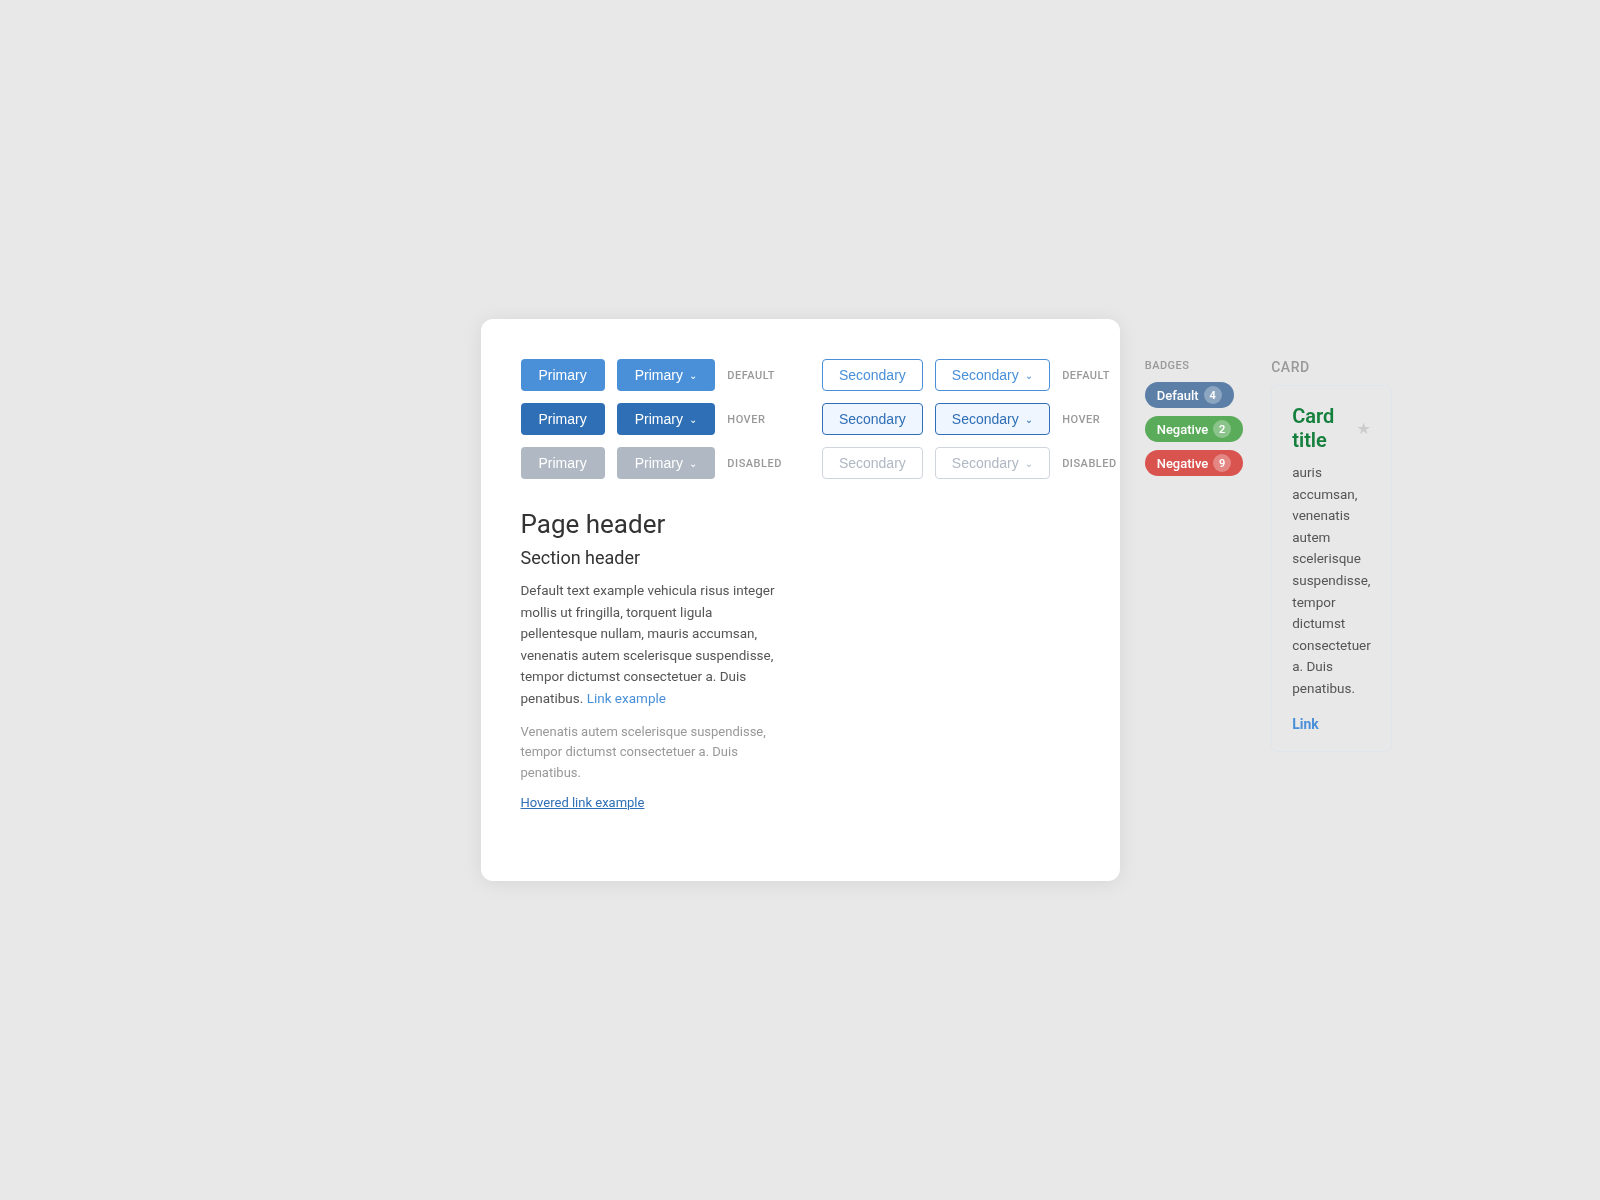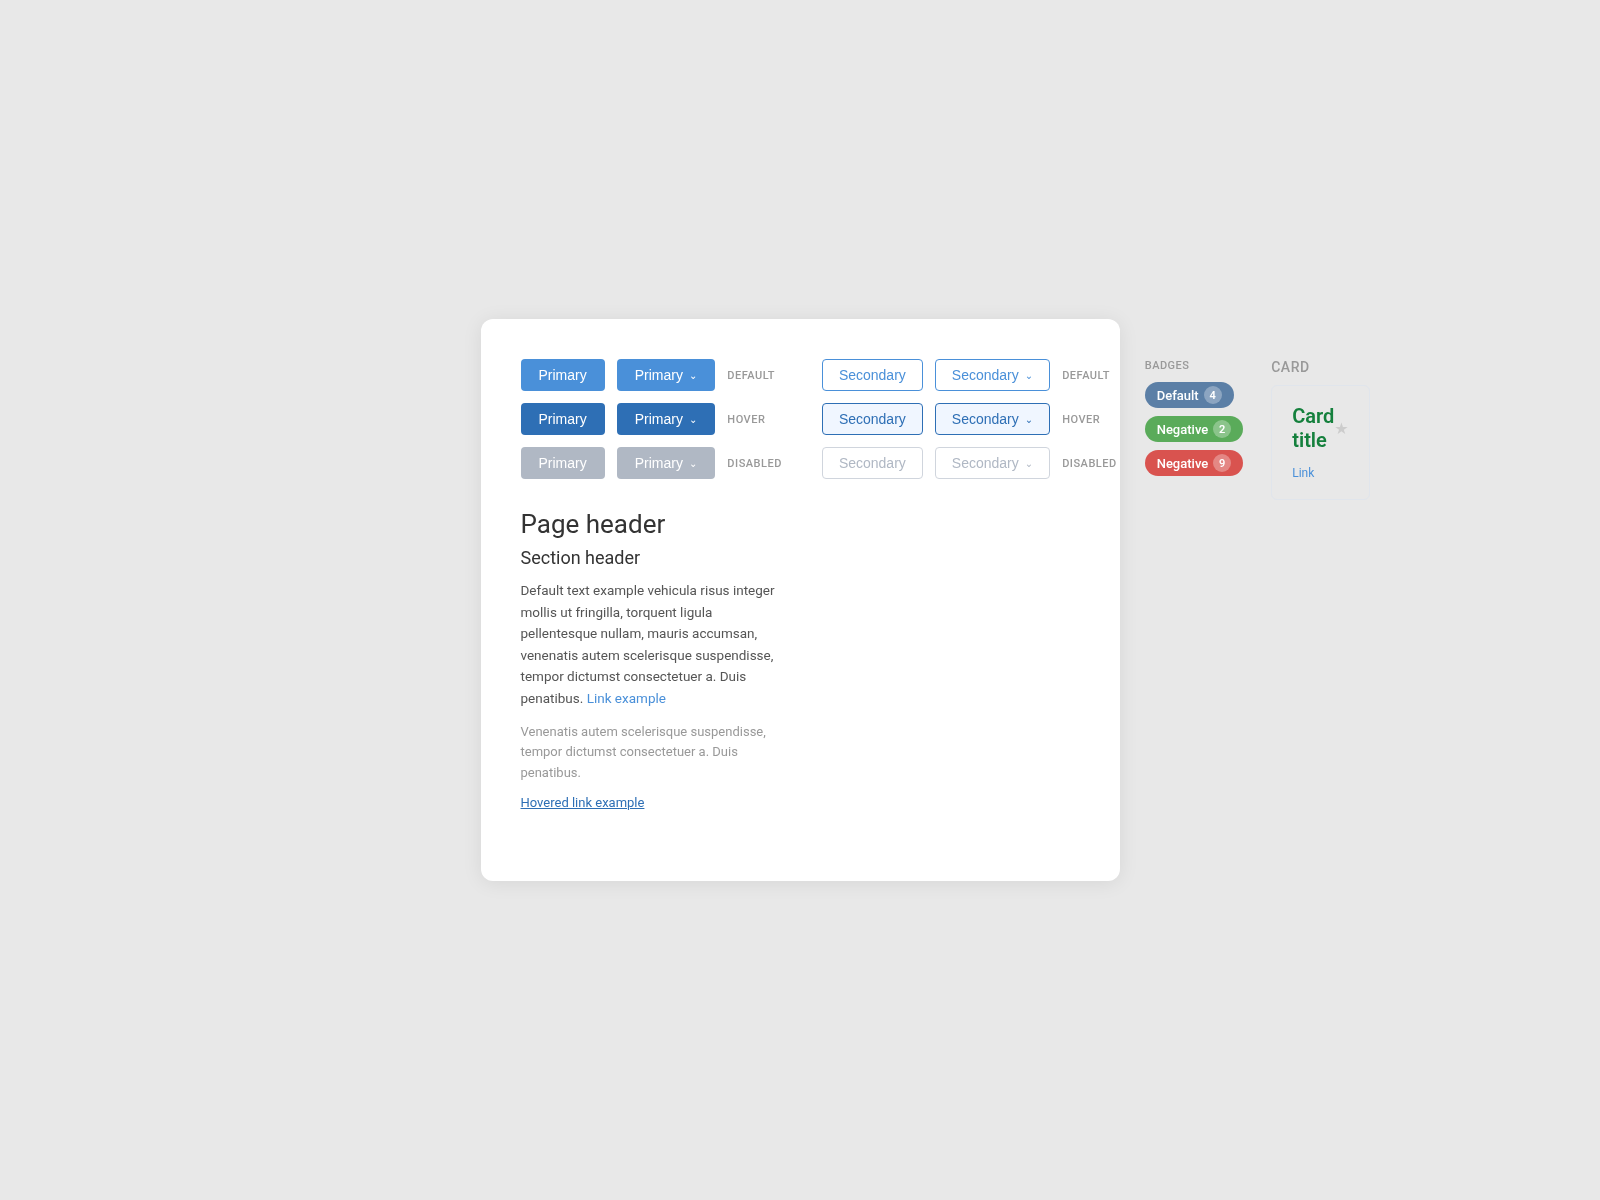--- a/index.html
+++ b/index.html
@@ -201,23 +201,23 @@
       font-size: 16px;
     }
     .ui-card-body {
       font-size: 13.5px;
       color: #555;
       line-height: 1.6;
       margin-bottom: 14px;
     }
     .ui-card-link {
       color: #4a90d9;
-      font-size: 12px;
+      font-size: 14px;
       text-decoration: none;
-      font-weight: 400;
+      font-weight: 700;
     }
     
     .main-layout {
       display: flex;
       gap: 40px;
     }
     .left-column {
       flex: 1;
     }
   </style>
@@ -333,18 +333,19 @@
         </div>
       </div>
 
       <div class="card-section">
         <div class="card-label">CARD</div>
         <div class="ui-card">
           <div class="ui-card-header">
             <span class="ui-card-title">Card title</span>
             <span class="star-icon">★</span>
           </div>
+          <p class="ui-card-body">auris accumsan, venenatis autem scelerisque suspendisse, tempor dictumst consectetuer a. Duis penatibus.</p>
           <a href="#" class="ui-card-link">Link</a>
         </div>
       </div>
     </div>
   </div>
 </div>
 
 </body></html>

